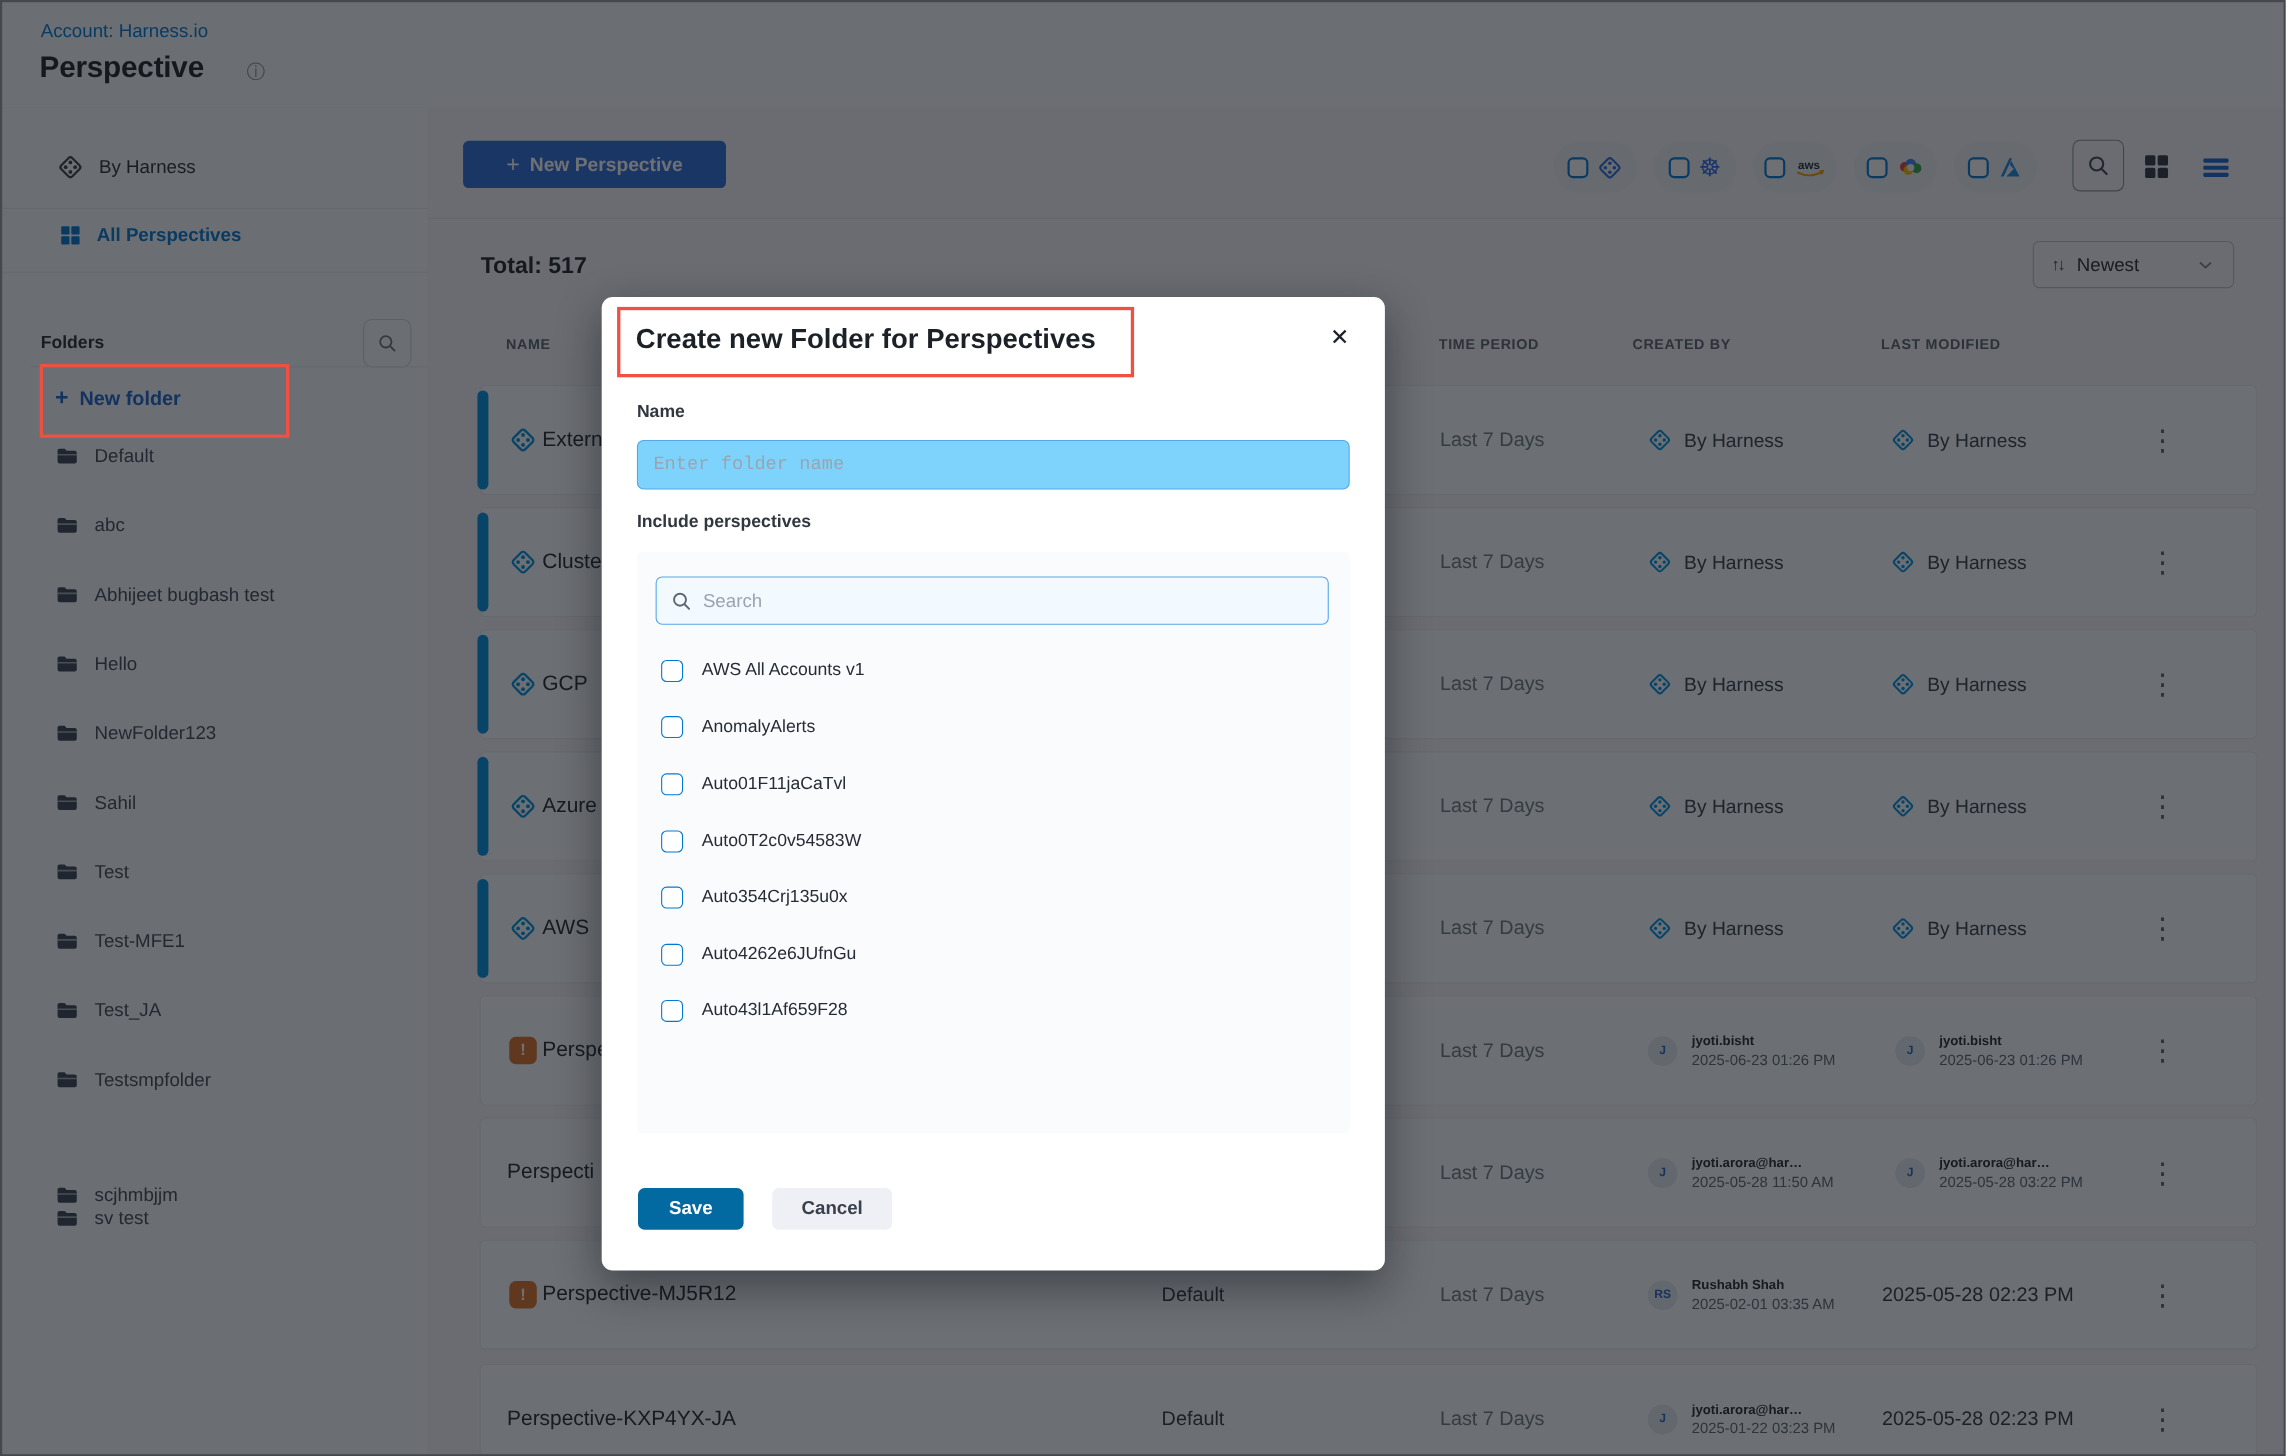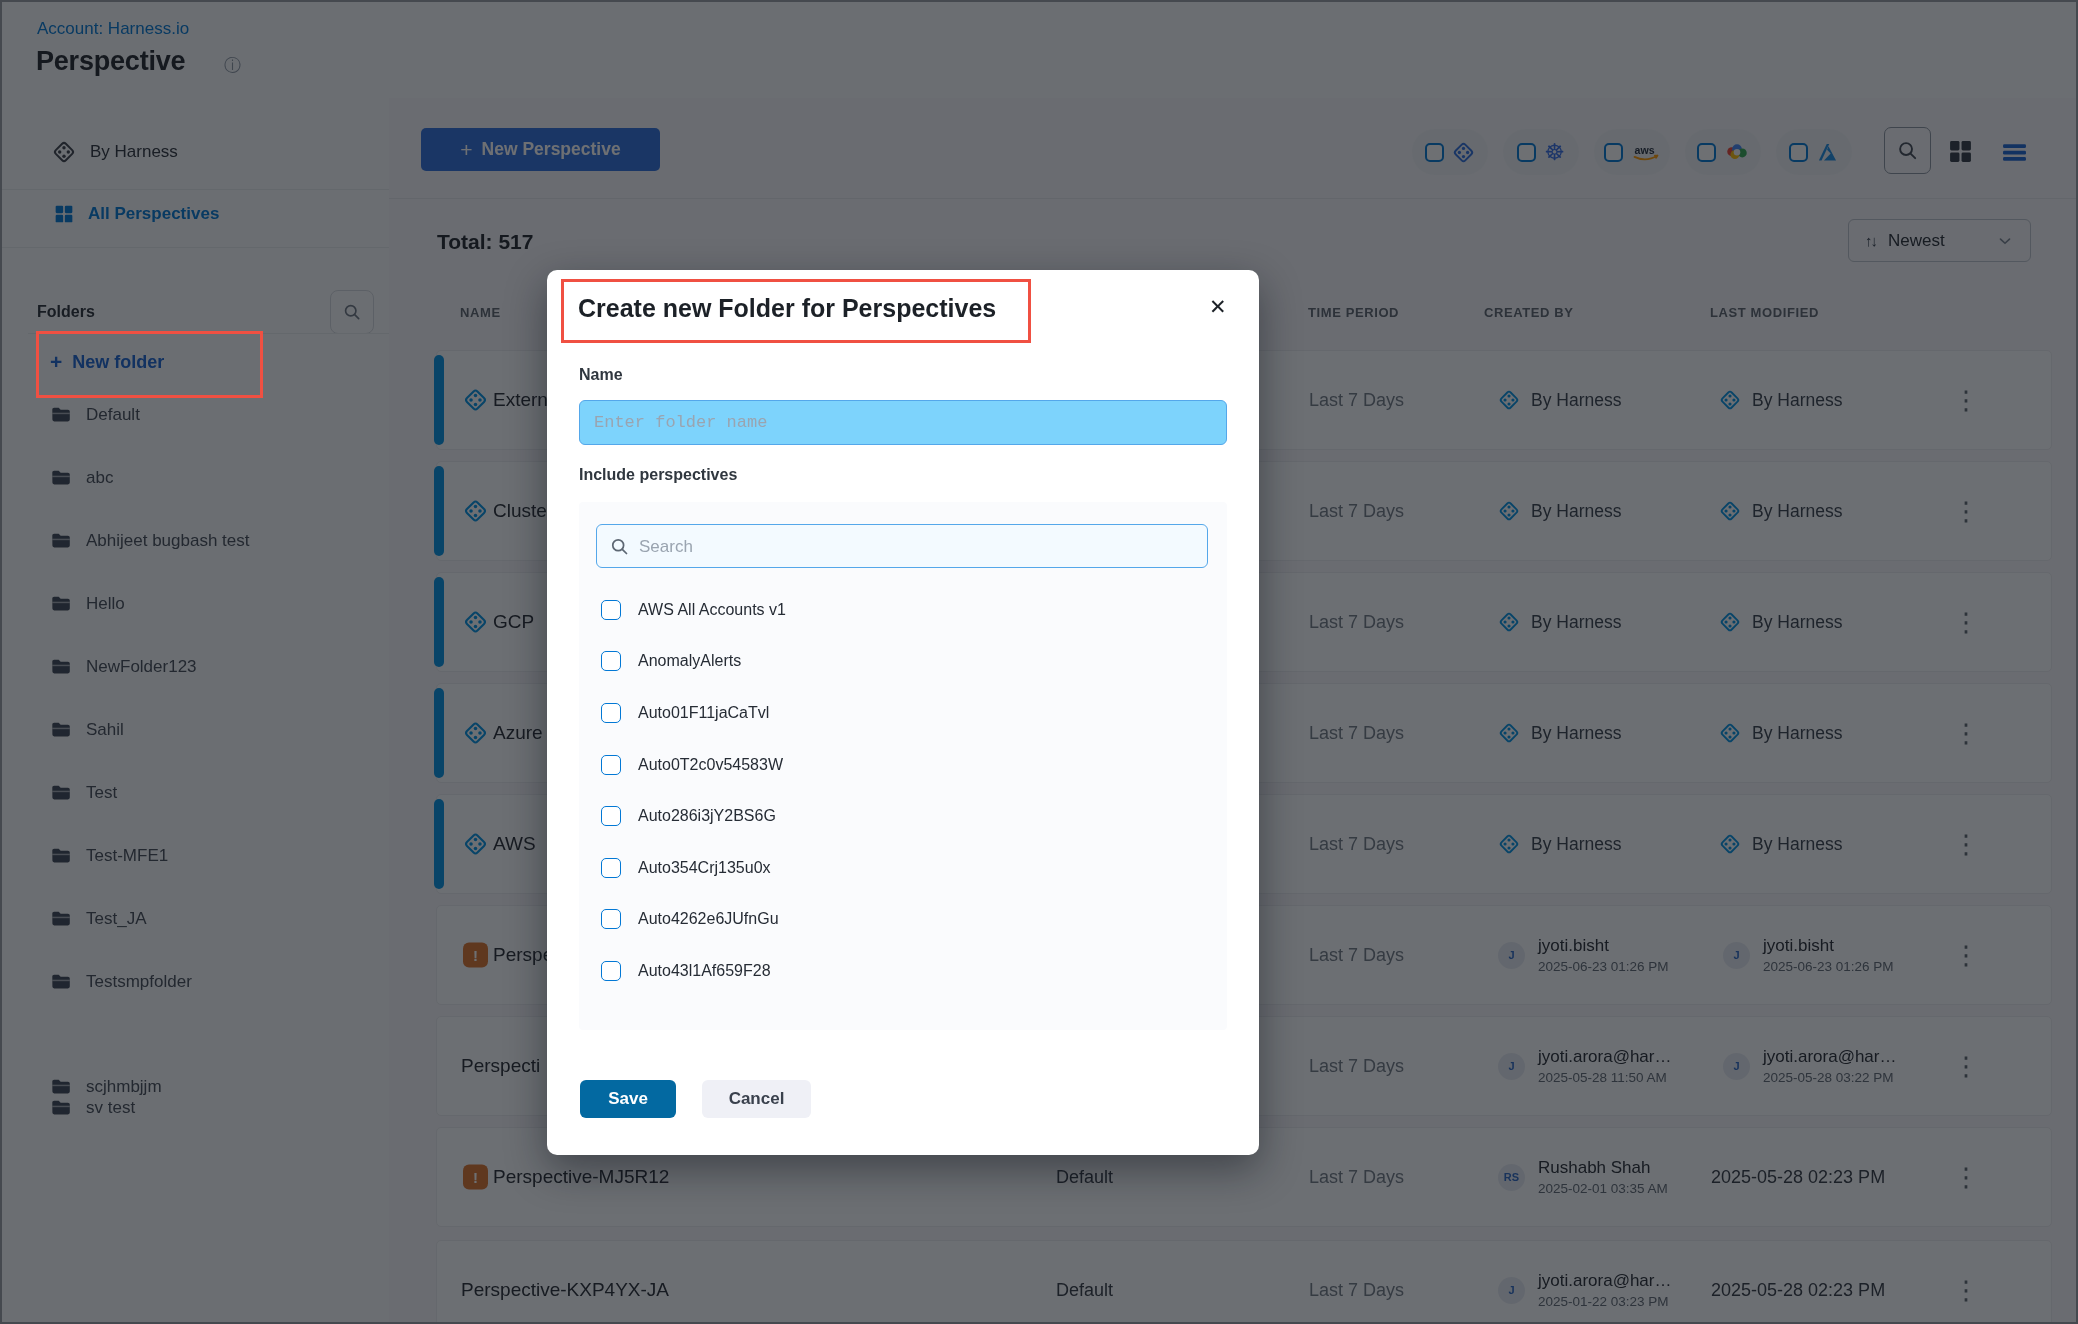--- a/index.html
+++ b/index.html
@@ -35,21 +35,21 @@
   .row{position:absolute;left:436px;width:1616px;height:100px;background:#fbfcfe;border:1px solid #e9ebf0;border-radius:5px;box-sizing:border-box;}
   .accent{position:absolute;left:-3px;top:4px;bottom:4px;width:10px;border-radius:6px;background:#0092e4;}
   .c-icon{position:absolute;left:26px;}
   .c-name{position:absolute;left:56px;font-size:19px;color:#262c35;white-space:nowrap;}
   .c-name.noicon{left:24px;}
   .c-folder{position:absolute;left:619px;font-size:18px;color:#333a45;}
   .c-time{position:absolute;left:872px;font-size:18px;color:#707a86;}
   .hcell{position:absolute;display:flex;align-items:center;gap:11px;font-size:17.5px;color:#39424e;white-space:nowrap;}
   .ucell{position:absolute;display:flex;align-items:center;gap:13px;white-space:nowrap;}
   .avatar{width:27px;height:27px;border-radius:50%;background:#e3e9f2;color:#2b67c4;font-size:11px;font-weight:700;display:flex;align-items:center;justify-content:center;flex:0 0 27px;}
-  .uname{font-size:17px;font-weight:400;color:#262c35;}
+  .uname{font-size:12px;font-weight:700;color:#262c35;}
   .udate{font-size:13.5px;color:#5f6975;margin-top:3px;}
   .c-modtext{position:absolute;left:1274px;font-size:18px;color:#333a45;white-space:nowrap;}
   .kebab{position:absolute;left:1516px;font-size:26px;color:#5d6672;line-height:1;letter-spacing:0;}
   .alerticon{width:25px;height:25px;border-radius:6px;background:#d9732f;color:#fff;font-size:15px;font-weight:700;display:flex;align-items:center;justify-content:center;}
   
   .overlay{position:absolute;inset:0;background:rgba(13,16,22,.60);z-index:10;}
   .modal{position:absolute;left:547px;top:270px;width:712px;height:885px;background:#fff;border-radius:10px;box-shadow:0 14px 40px rgba(10,15,25,.45);z-index:20;}
   .m-title{position:absolute;left:31px;top:24px;font-size:25px;font-weight:600;color:#1c2127;}
   .m-close{position:absolute;left:656px;top:24px;background:none;border:none;font-size:21px;color:#1c2127;cursor:pointer;font-family:inherit;}
   .m-label{position:absolute;left:32px;font-size:16px;font-weight:600;color:#30373f;}
@@ -499,24 +499,20 @@
         <div class="m-item">
             <span class="mchk"></span>
             <span>Auto01F11jaCaTvl</span>
           </div>
         <div class="m-item">
             <span class="mchk"></span>
             <span>Auto0T2c0v54583W</span>
           </div>
         <div class="m-item">
             <span class="mchk"></span>
-            <span>Auto286i3jY2BS6G</span>
-          </div>
-        <div class="m-item">
-            <span class="mchk"></span>
             <span>Auto354Crj135u0x</span>
           </div>
         <div class="m-item">
             <span class="mchk"></span>
             <span>Auto4262e6JUfnGu</span>
           </div>
         <div class="m-item">
             <span class="mchk"></span>
             <span>Auto43l1Af659F28</span>
           </div>

